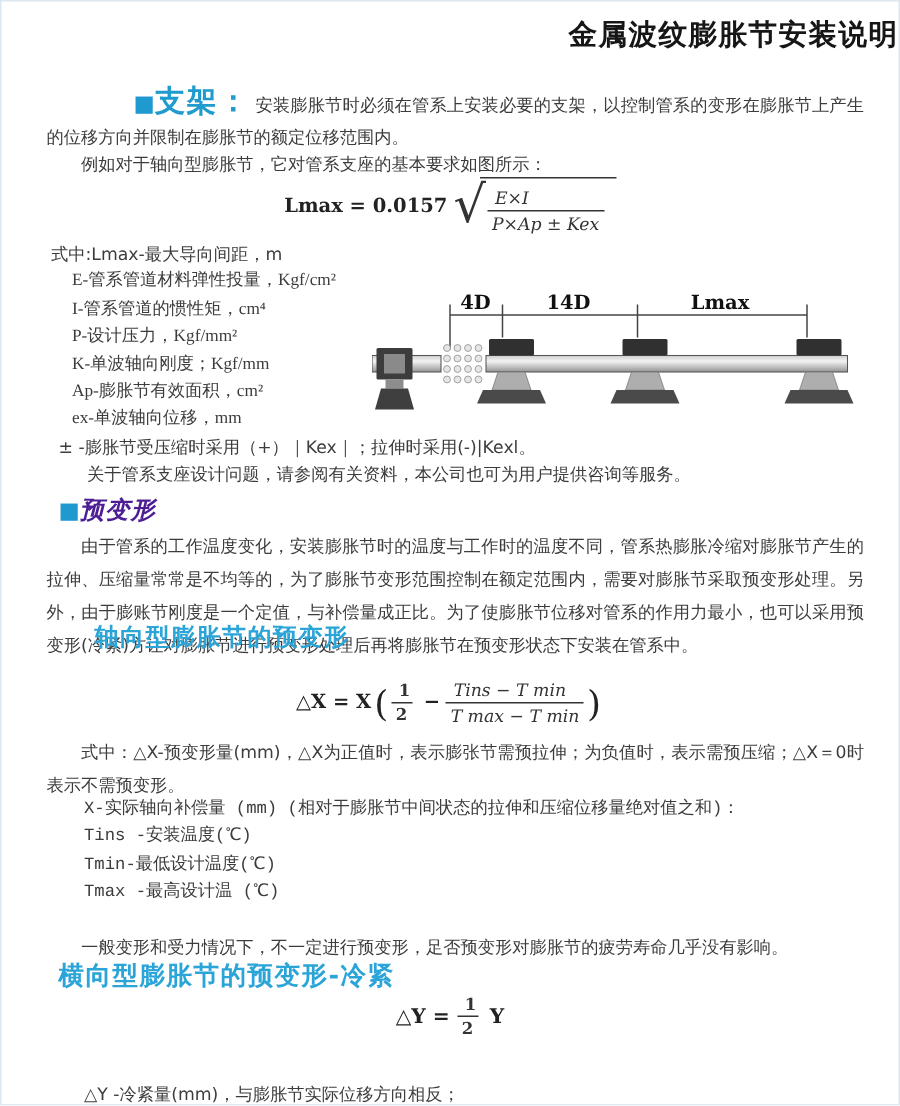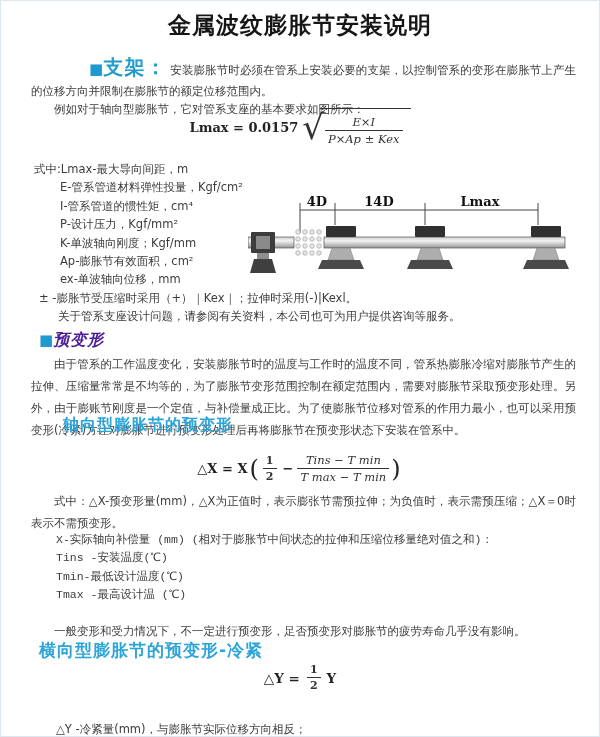--- a/index.html
+++ b/index.html
@@ -1,43 +1,43 @@
 <!DOCTYPE html>
 <html><head>
 <meta charset="utf-8">
 <style>
   html,body{margin:0;padding:0;background:#ffffff;}
   body{width:600px;height:737px;font-family:"DejaVu Sans","Liberation Sans",sans-serif;color:#3c3c3c;}
   .page{position:relative;width:598px;height:735px;border:1px solid #dde7f0;background:#fff;overflow:hidden;}
 
-  .title{position:absolute;top:9px;left:0;width:100%;text-align:center;
-         font-size:23px;font-weight:bold;color:#161616;letter-spacing:1px;}
+  .title{position:absolute;top:9px;left:0;width:100%;text-align:right;
+         font-size:19px;font-weight:bold;color:#161616;letter-spacing:1px;}
 
   .body-text{font-size:11.5px;line-height:21px;text-align:justify;color:#3c3c3c;font-weight:500;}
 
   .para-support{position:absolute;top:56px;left:30px;width:545px;text-indent:58px;}
   .sec-square{color:#1e9ad0;font-size:15px;font-weight:bold;}
   .sec-head-blue{color:#1f9ccd;font-size:20px;font-weight:bold;letter-spacing:1px;}
   .para-example{position:absolute;top:98px;left:30px;width:545px;text-indent:2em;}
 
   .serif{font-family:"DejaVu Serif","Liberation Serif",serif;}
 
-  .formula1{position:absolute;top:107px;left:0;width:100%;display:flex;justify-content:center;align-items:center;}
+  .formula1{position:absolute;top:117px;left:0;width:100%;display:flex;justify-content:center;align-items:center;}
   .f-lhs{font-weight:bold;font-size:13px;color:#222;margin-right:4px;}
   .sqrt{display:inline-flex;align-items:center;}
   .rad-glyph{font-size:34px;line-height:30px;color:#333;font-weight:normal;}
   .radicand{border-top:1.6px solid #333;margin-left:-4px;padding:2px 8px 0 5px;}
-  .fr{display:inline-flex;flex-direction:column;align-items:center;font-size:11.5px;color:#333;font-style:italic;}
+  .fr{display:inline-flex;flex-direction:column;align-items:flex-start;font-size:11.5px;color:#333;font-style:italic;}
   .fr .num{padding:0 5px 1px 5px;}
   .fr .den{border-top:1px solid #333;padding:1px 3px 0 3px;}
   .radicand .fr .den{border-top:1px solid #333;}
 
   .defs{position:absolute;top:159px;left:30px;font-size:11.5px;color:#3c3c3c;font-weight:500;}
   .def{line-height:18.4px;white-space:nowrap;}
-  .ml3{margin-left:3px;} .ml17{margin-left:29px;} .ml8{margin-left:8px;} .ml27{margin-left:27px;}
+  .ml3{margin-left:3px;} .ml17{margin-left:17px;font-family:Liberation Serif, serif;} .ml8{margin-left:8px;} .ml27{margin-left:27px;}
 
   .diagram{position:absolute;left:247px;top:192px;width:350px;height:95px;}
   .dim-label{font-family:"DejaVu Serif","Liberation Serif",serif;font-weight:bold;font-size:13px;fill:#111;}
 
   .sec2-head{position:absolute;top:329px;left:38px;font-size:16px;font-weight:bold;}
   .sec2-head .txt{color:#4c1d95;letter-spacing:1px;font-style:italic;}
   .para-predeform{position:absolute;top:352px;left:30px;width:545px;text-indent:2em;line-height:22px;}
 
   .sub-head{font-size:16px;font-weight:bold;color:#2ba4d8;letter-spacing:1px;}
   .axial-head{position:absolute;top:414px;left:62px;}

